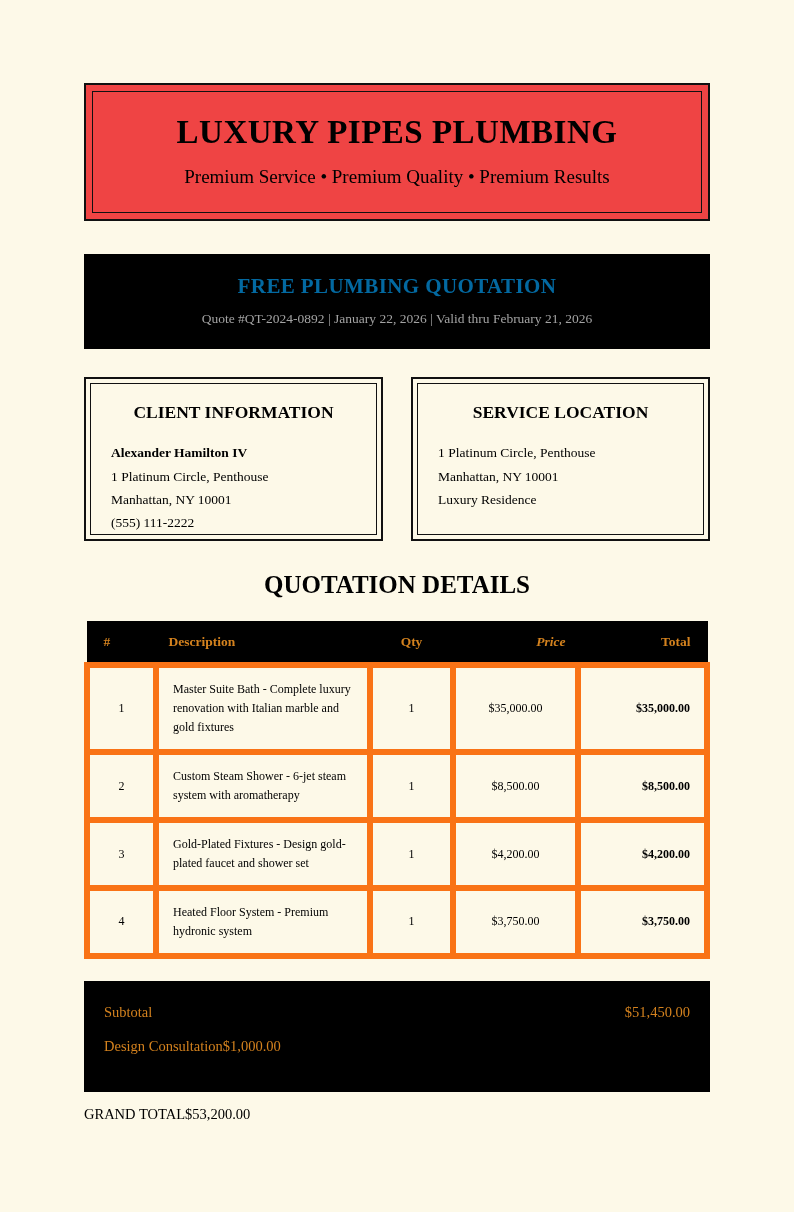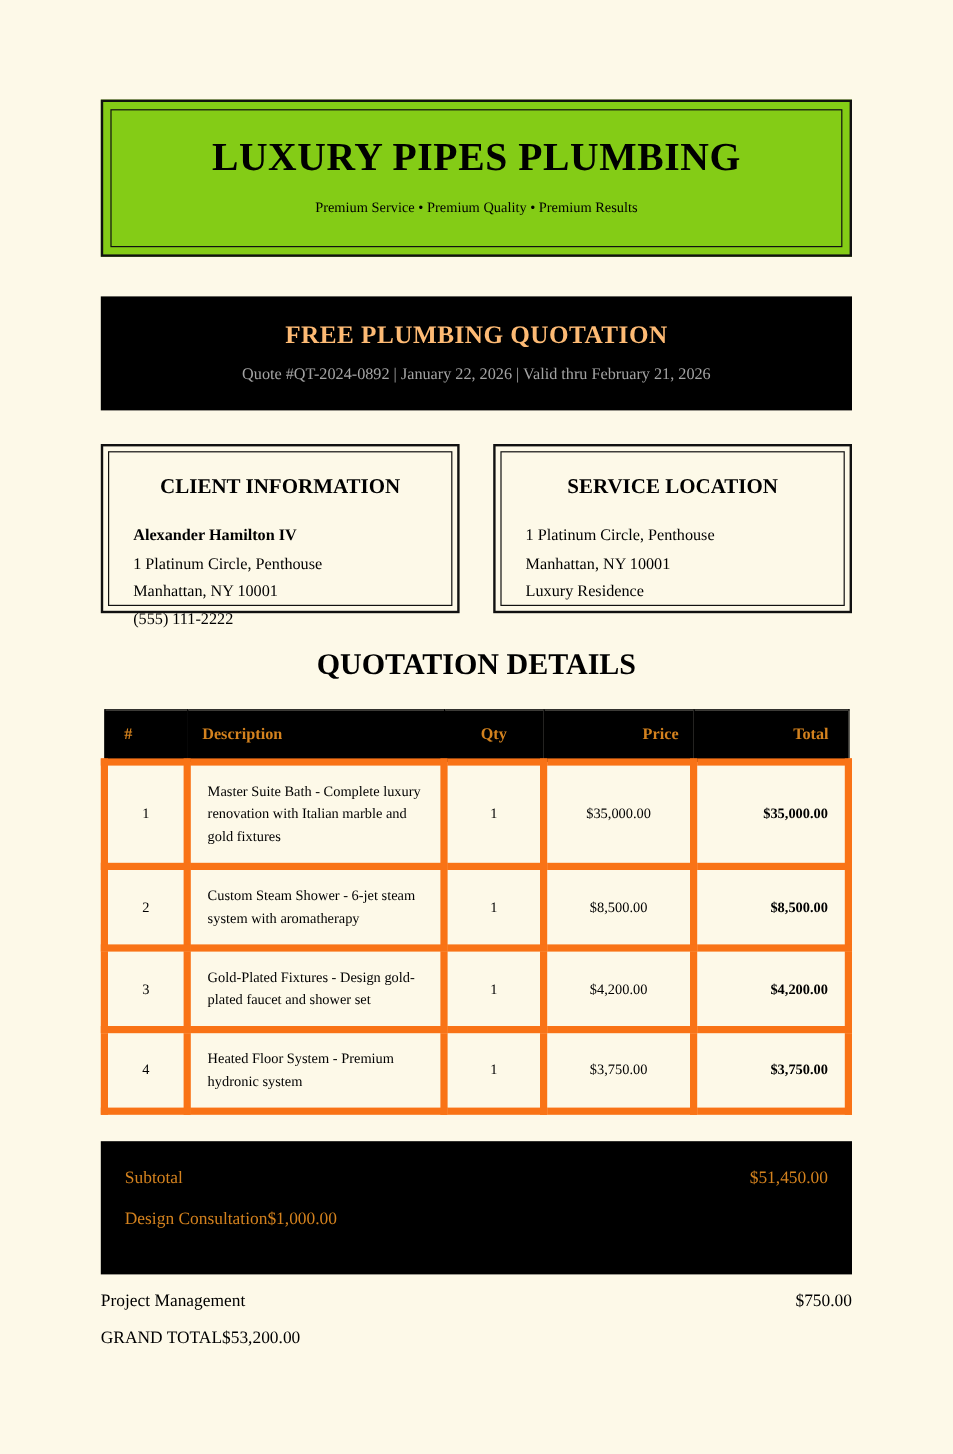--- a/index.html
+++ b/index.html
@@ -24,48 +24,48 @@
   }
   .inner {
     margin: 0 84px;
   }
 
   
   .header-box {
     margin-top: 83px;
     border: 2px solid #111111;
     padding: 6px;
-    background: #84cc16;
+    background: #ef4444;
   }
   .header-box-inner {
     border: 1px solid #111111;
     padding: 22px 10px 24px 10px;
     text-align: center;
   }
   .company-name {
     font-size: 33px;
     font-weight: bold;
     letter-spacing: 0.5px;
     line-height: 1.1;
     margin: 0 0 16px 0;
   }
   .company-tagline {
-    font-size: 12px;
+    font-size: 19px;
     margin: 0;
   }
 
   
   .quote-banner {
     margin-top: 33px;
     background: #000000;
     padding: 20px 10px 22px 10px;
     text-align: center;
   }
   .quote-title {
-    color: #fdba74;
+    color: #0369a1;
     font-size: 21px;
     font-weight: bold;
     letter-spacing: 0.4px;
     margin: 0 0 12px 0;
   }
   .quote-meta {
     color: #a3a3a3;
     font-size: 13.5px;
     margin: 0;
   }
@@ -79,21 +79,21 @@
   .info-box {
     width: 299px;
     box-sizing: border-box;
     border: 2px solid #111111;
     padding: 4px;
     background: #fdf9e8;
   }
   .info-box-inner {
     border: 1px solid #111111;
     padding: 18px 20px 22px 20px;
-    height: 129px;
+    height: 152px;
     box-sizing: border-box;
   }
   .info-title {
     text-align: center;
     font-size: 17.5px;
     font-weight: bold;
     margin: 0 0 18px 0;
   }
   .info-line {
     font-size: 13.5px;
@@ -122,21 +122,21 @@
     background: #000000;
     color: #d4821e;
     font-size: 13.5px;
     font-weight: bold;
     padding: 12px 12px;
     text-align: left;
     border: 1px solid #000000;
   }
   table.items thead th.c-num { width: 40px; text-align: left; padding-left: 16px;}
   table.items thead th.c-qty { width: 58px; text-align: center; }
-  table.items thead th.c-price { width: 100px; text-align: right; }
+  table.items thead th.c-price { width: 100px; text-align: right; font-style: italic; }
   table.items thead th.c-total { width: 100px; text-align: right; padding-right: 16px;}
 
   table.items tbody td {
     border: 6px solid #f97316;
     font-size: 12px;
     padding: 12px 14px;
     vertical-align: middle;
     line-height: 1.58;
     background: #fdf9e8;
   }
@@ -268,23 +268,19 @@
     <div class="totals-panel">
       <div class="totals-row">
         <span class="label">Subtotal</span>
         <span class="value">$51,450.00</span>
       </div>
       <div class="totals-row compact">
         <span class="label">Design Consultation</span><span class="value">$1,000.00</span>
       </div>
     </div>
 
-    <div class="after-row">
-      <span class="label">Project Management</span>
-      <span class="value">$750.00</span>
-    </div>
 
     <div class="grand-row">
       <span>GRAND TOTAL</span><span>$53,200.00</span>
     </div>
 
   </div>
 </div>
 
 </body></html>

